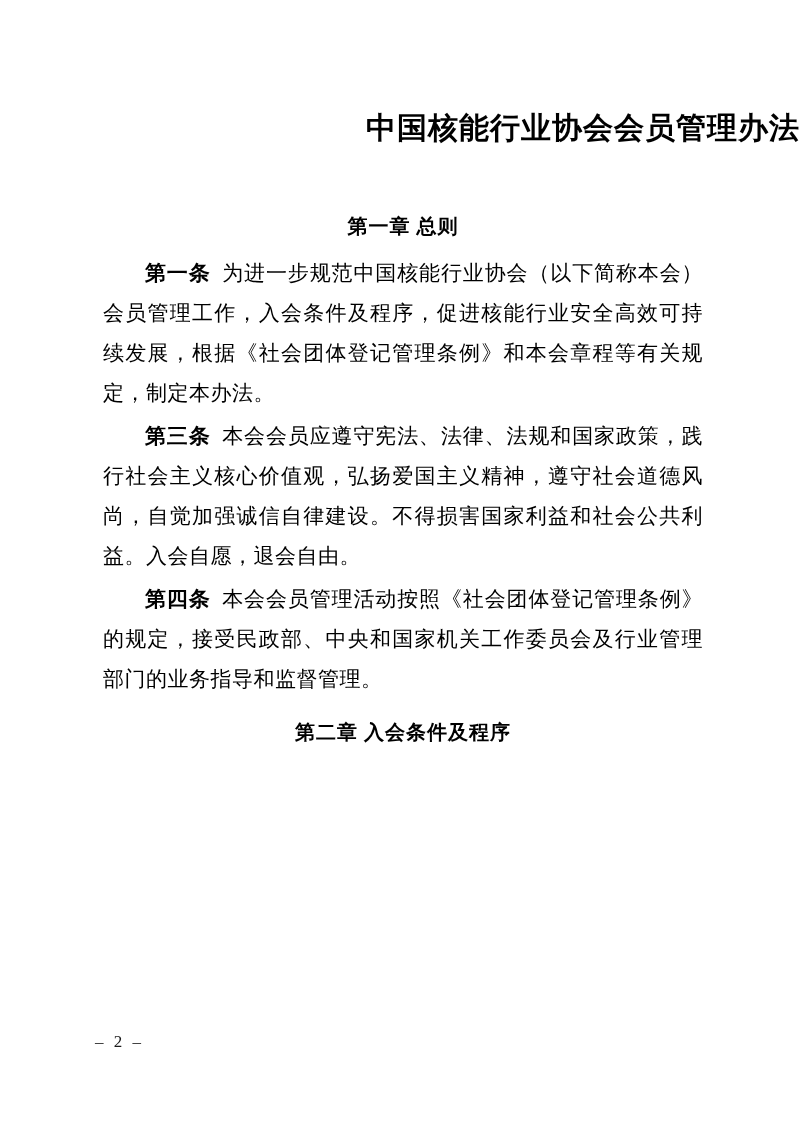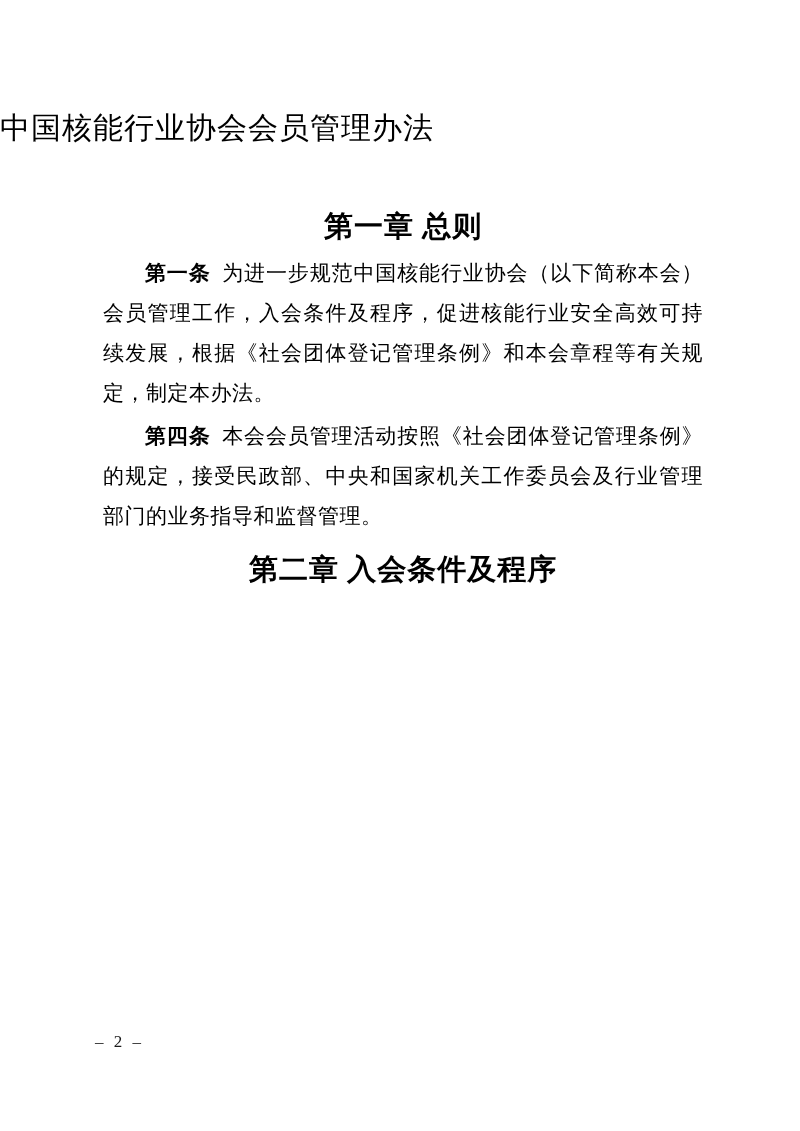--- a/index.html
+++ b/index.html
@@ -14,31 +14,31 @@
     background: #ffffff;
     color: #000000;
     font-family: "Liberation Serif", "DejaVu Serif", serif;
     overflow: hidden;
   }
   .doc-title {
     margin: 0;
     padding-top: 106px;
     font-size: 30px;
     line-height: 44px;
-    font-weight: normal;
-    text-align: left;
+    font-weight: bold;
+    text-align: right;
     letter-spacing: 1px;
   }
   .content {
     margin-left: 103px;
     margin-right: 97px; 
   }
   .chapter {
     margin: 0;
-    font-size: 29px;
+    font-size: 20px;
     line-height: 30px;
     font-weight: bold;
     text-align: center;
     letter-spacing: 1px;
   }
   .chapter-first {
     margin-top: 61px;
     margin-bottom: 12px;
   }
   .chapter-second {
@@ -75,20 +75,21 @@
 
   <h1 class="doc-title">中国核能行业协会会员管理办法</h1>
 
   <div class="content">
 
     <h2 class="chapter chapter-first">第一章 总则</h2>
 
     <p class="para"><b class="label">第一条</b><span>为进一步规范中国核能行业协会（以下简称本会）会员管理工作，入会条件及程序，促进核能行业安全高效可持续发展，根据《社会团体登记管理条例》和本会章程等有关规定，制定本办法。</span></p>
 
 
+    <p class="para"><b class="label">第三条</b><span>本会会员应遵守宪法、法律、法规和国家政策，践行社会主义核心价值观，弘扬爱国主义精神，遵守社会道德风尚，自觉加强诚信自律建设。不得损害国家利益和社会公共利益。入会自愿，退会自由。</span></p>
 
     <p class="para"><b class="label">第四条</b><span>本会会员管理活动按照《社会团体登记管理条例》的规定，接受民政部、中央和国家机关工作委员会及行业管理部门的业务指导和监督管理。</span></p>
 
     <h2 class="chapter chapter-second">第二章 入会条件及程序</h2>
 
 
 
   </div>
 
   <div class="page-number">– 2 –</div>

